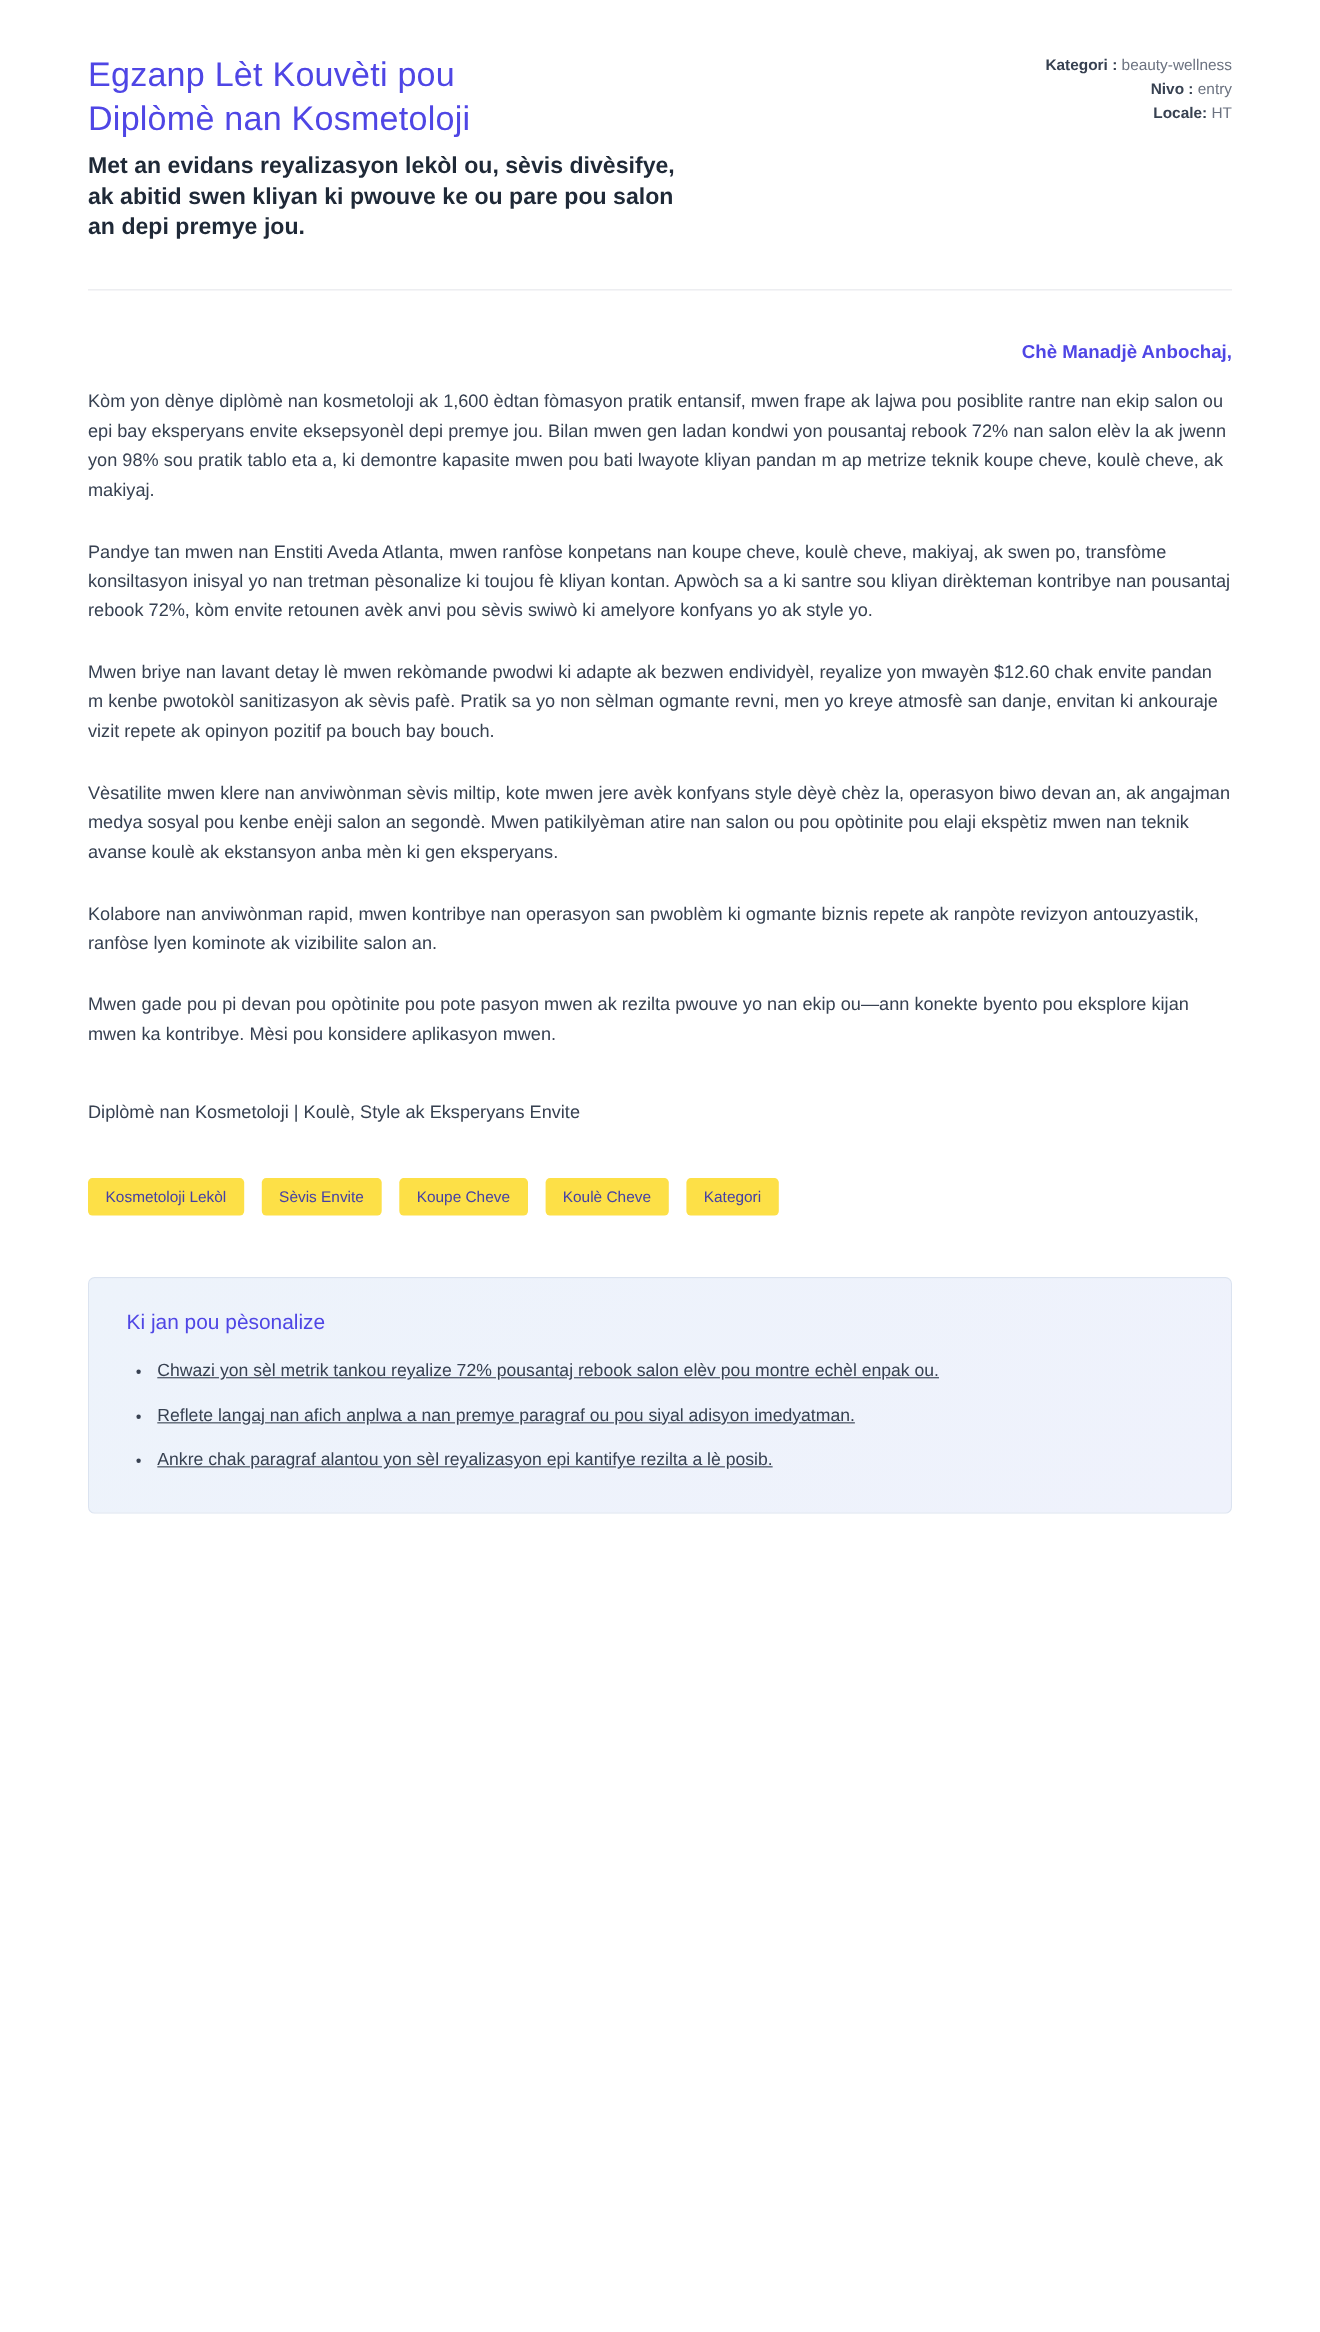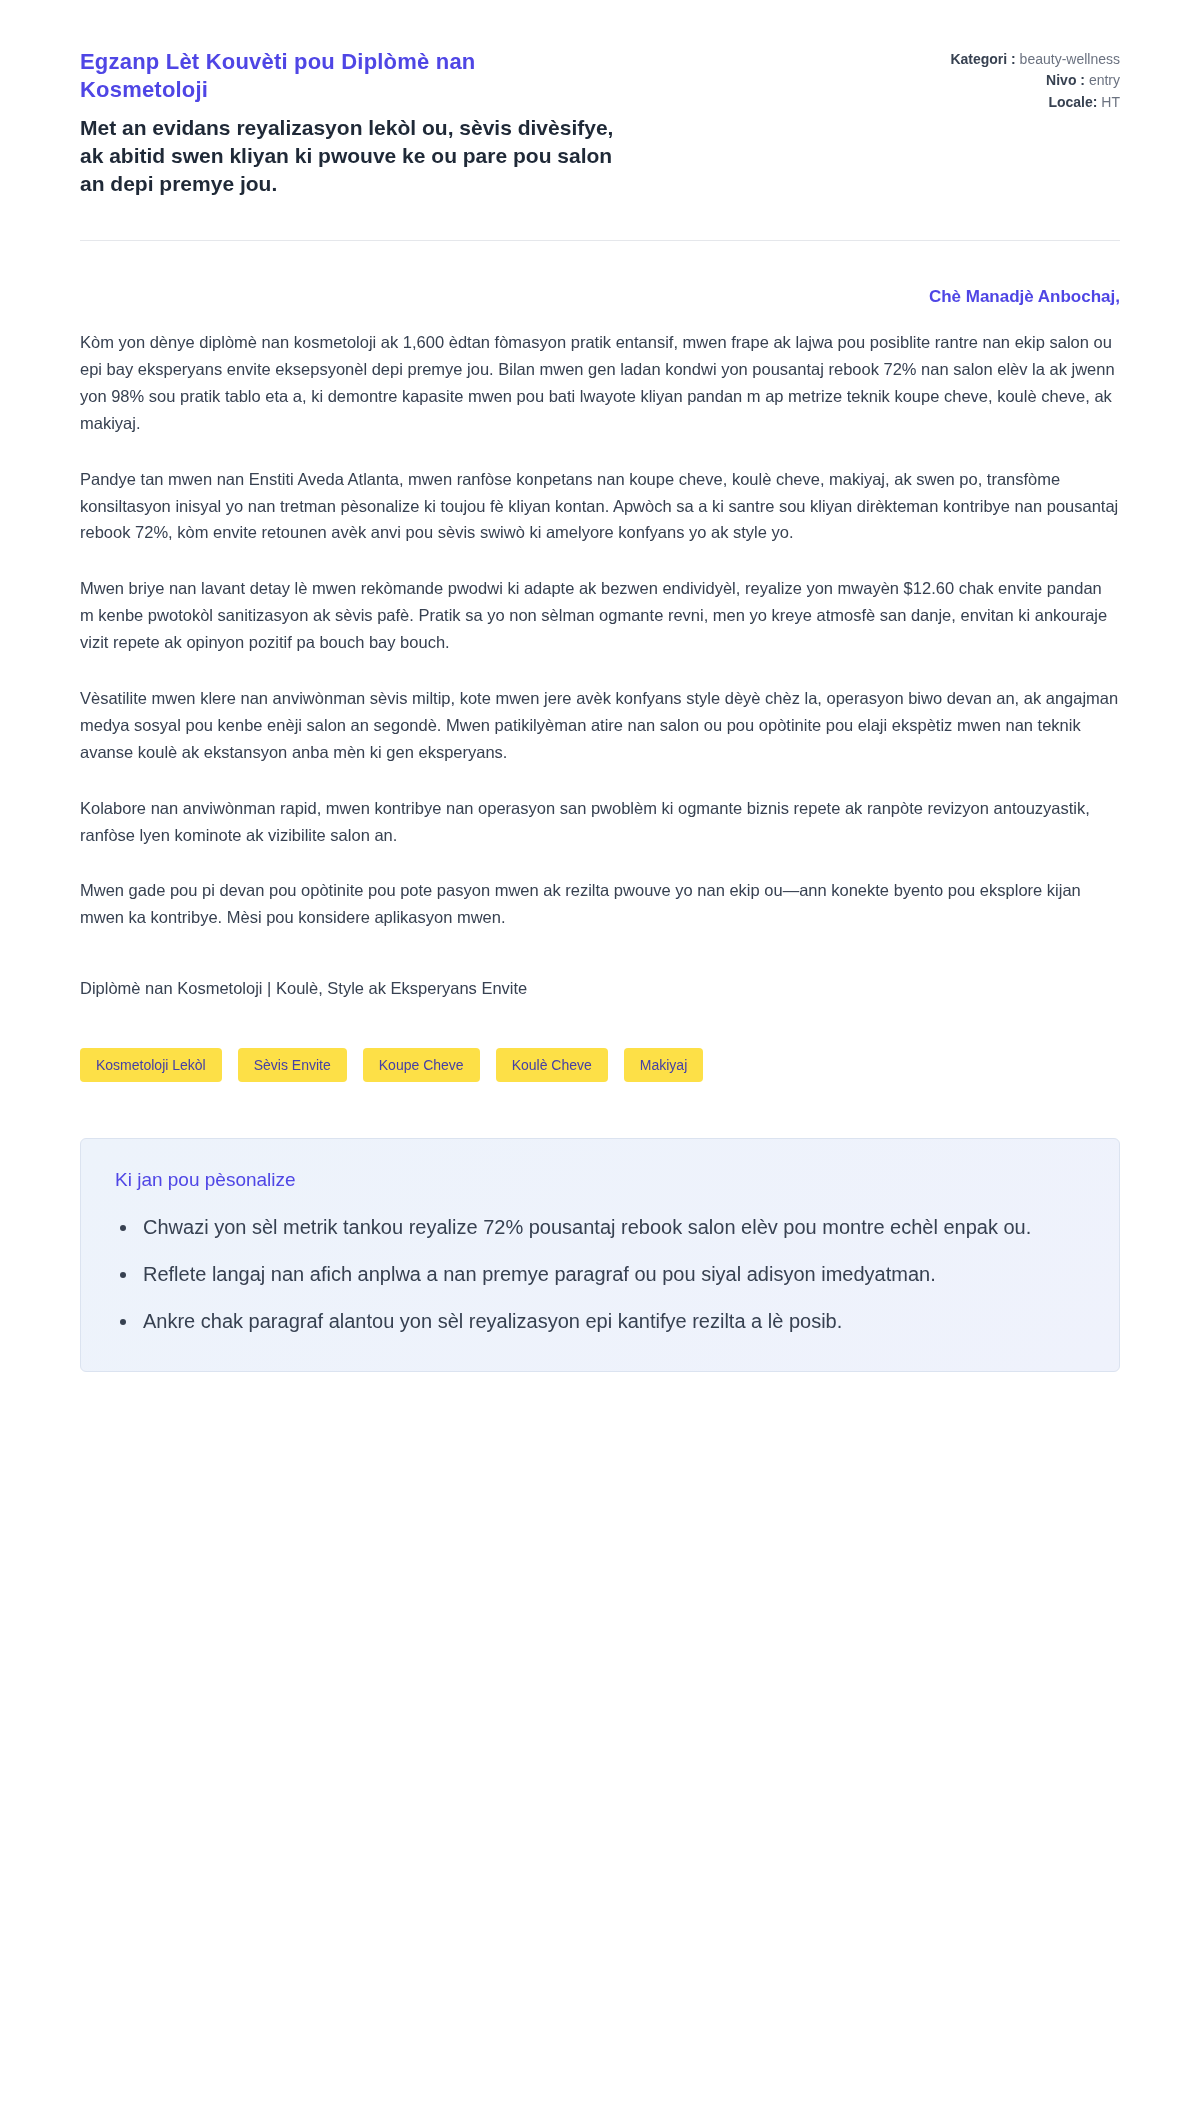--- a/index.html
+++ b/index.html
@@ -22,22 +22,22 @@
   .header {
     display: flex;
     justify-content: space-between;
     align-items: flex-start;
     padding-bottom: 42px;
     border-bottom: 1px solid #e5e7eb;
   }
   .header-left { max-width: 560px; }
   .page-title {
     color: #4f46e5;
-    font-size: 22px;
-    font-weight: 700;
+    font-size: 31px;
+    font-weight: 400;
     line-height: 1.28;
     max-width: 450px;
     letter-spacing: 0.2px;
   }
   .page-subtitle {
     margin-top: 10px;
     font-size: 21px;
     font-weight: 700;
     color: #1f2937;
     line-height: 1.33;
@@ -113,25 +113,26 @@
     color: #4f46e5;
     font-size: 19px;
     font-weight: 400;
     margin-bottom: 20px;
   }
   .tips-list {
     list-style: disc;
     padding-left: 24px;
   }
   .tips-list li {
-    font-size: 20px;
+    font-size: 16px;
     line-height: 1.6;
     color: #374151;
     margin-bottom: 15px;
     padding-left: 4px;
+    text-decoration: underline;
   }
   .tips-list li:last-child { margin-bottom: 0; }
 </style>
 </head>
 <body>
 
 <div class="page">
 
   <div class="header">
     <div class="header-left">
@@ -166,21 +167,21 @@
     <div class="signature">
       <p class="signature-title">Diplòmè nan Kosmetoloji | Koulè, Style ak Eksperyans Envite</p>
     </div>
   </div>
 
   <div class="tags-row">
     <span class="tag-pill">Kosmetoloji Lekòl</span>
     <span class="tag-pill">Sèvis Envite</span>
     <span class="tag-pill">Koupe Cheve</span>
     <span class="tag-pill">Koulè Cheve</span>
-    <span class="tag-pill">Makiyaj</span>
+    <span class="tag-pill">Kategori</span>
   </div>
 
   <div class="tips-box">
     <h2 class="tips-title">Ki jan pou pèsonalize</h2>
     <ul class="tips-list">
       <li>Chwazi yon sèl metrik tankou reyalize 72% pousantaj rebook salon elèv pou montre echèl enpak ou.</li>
       <li>Reflete langaj nan afich anplwa a nan premye paragraf ou pou siyal adisyon imedyatman.</li>
       <li>Ankre chak paragraf alantou yon sèl reyalizasyon epi kantifye rezilta a lè posib.</li>
     </ul>
   </div>

